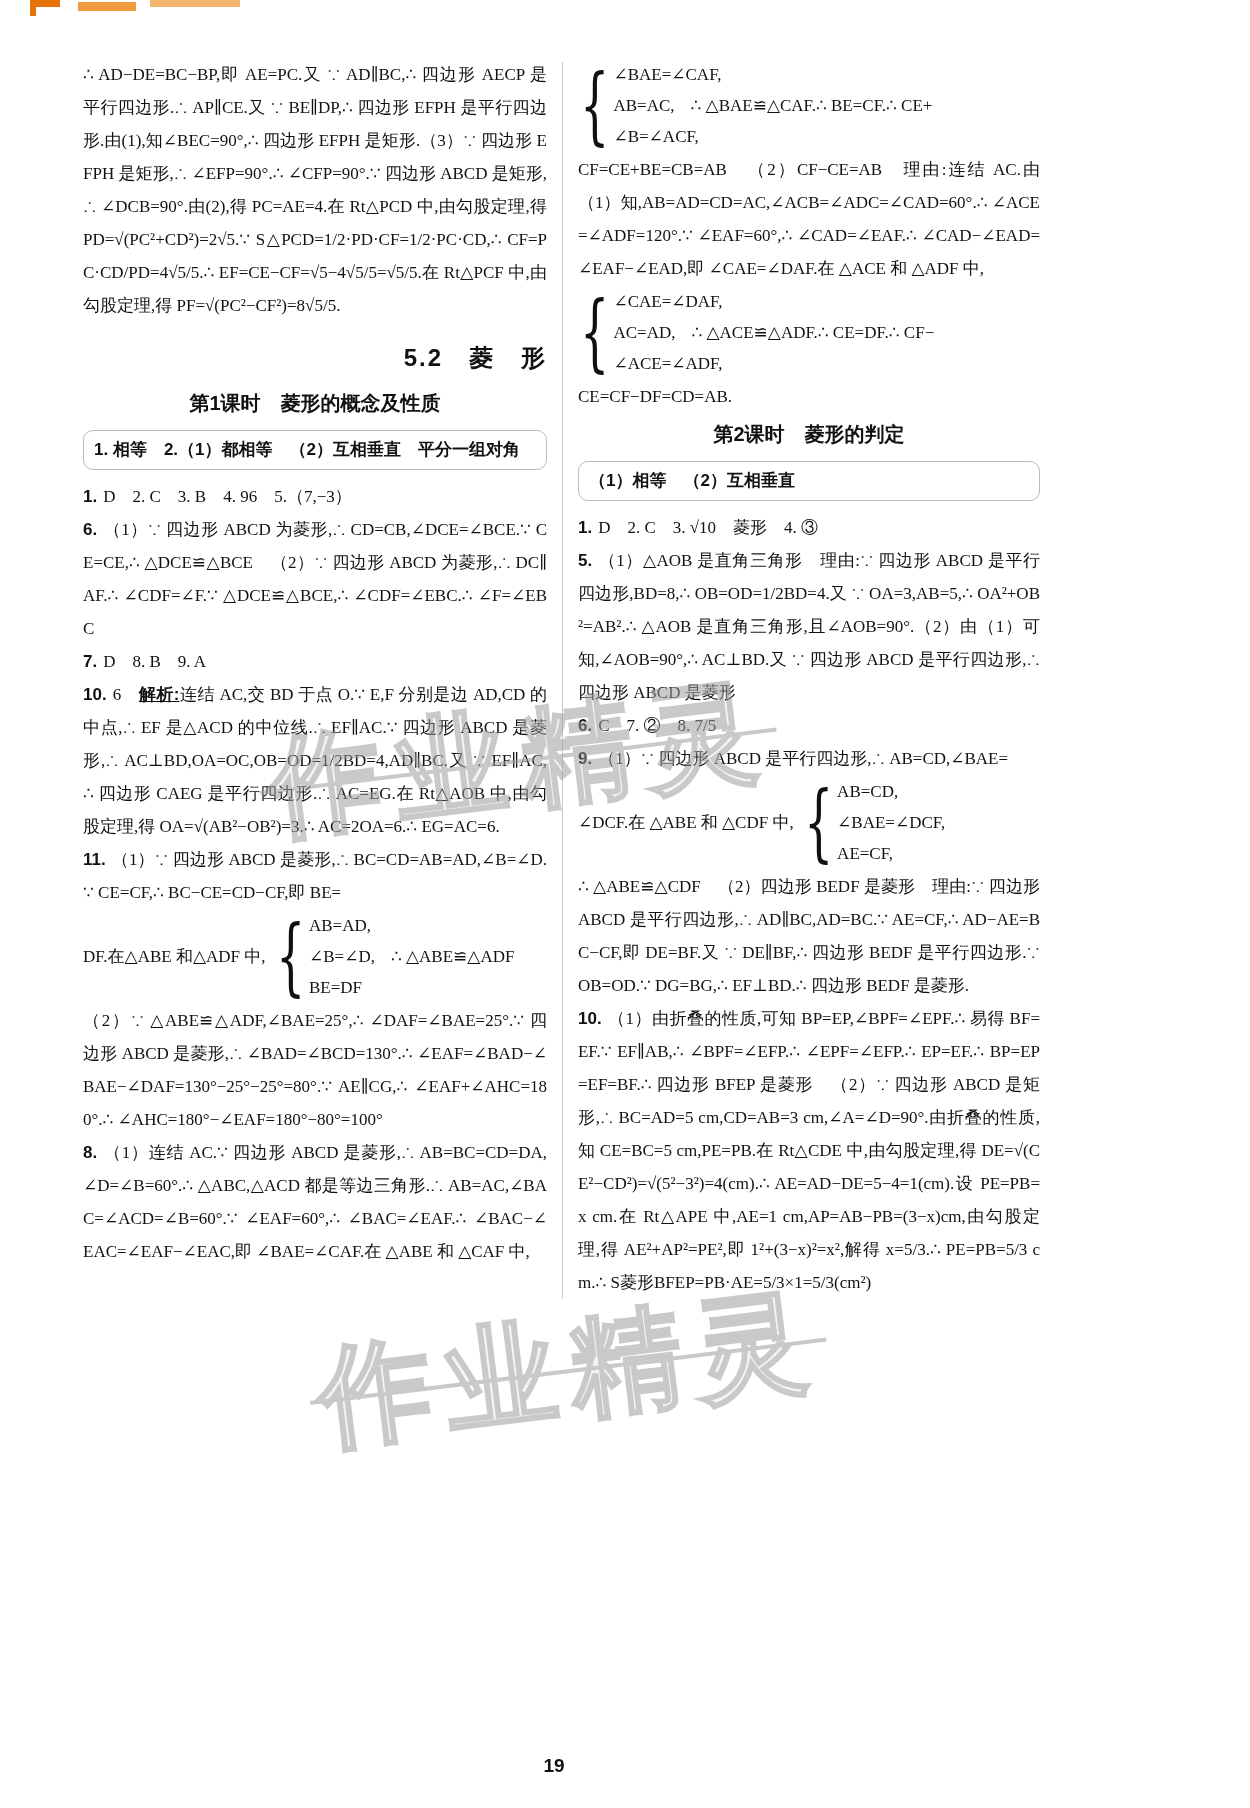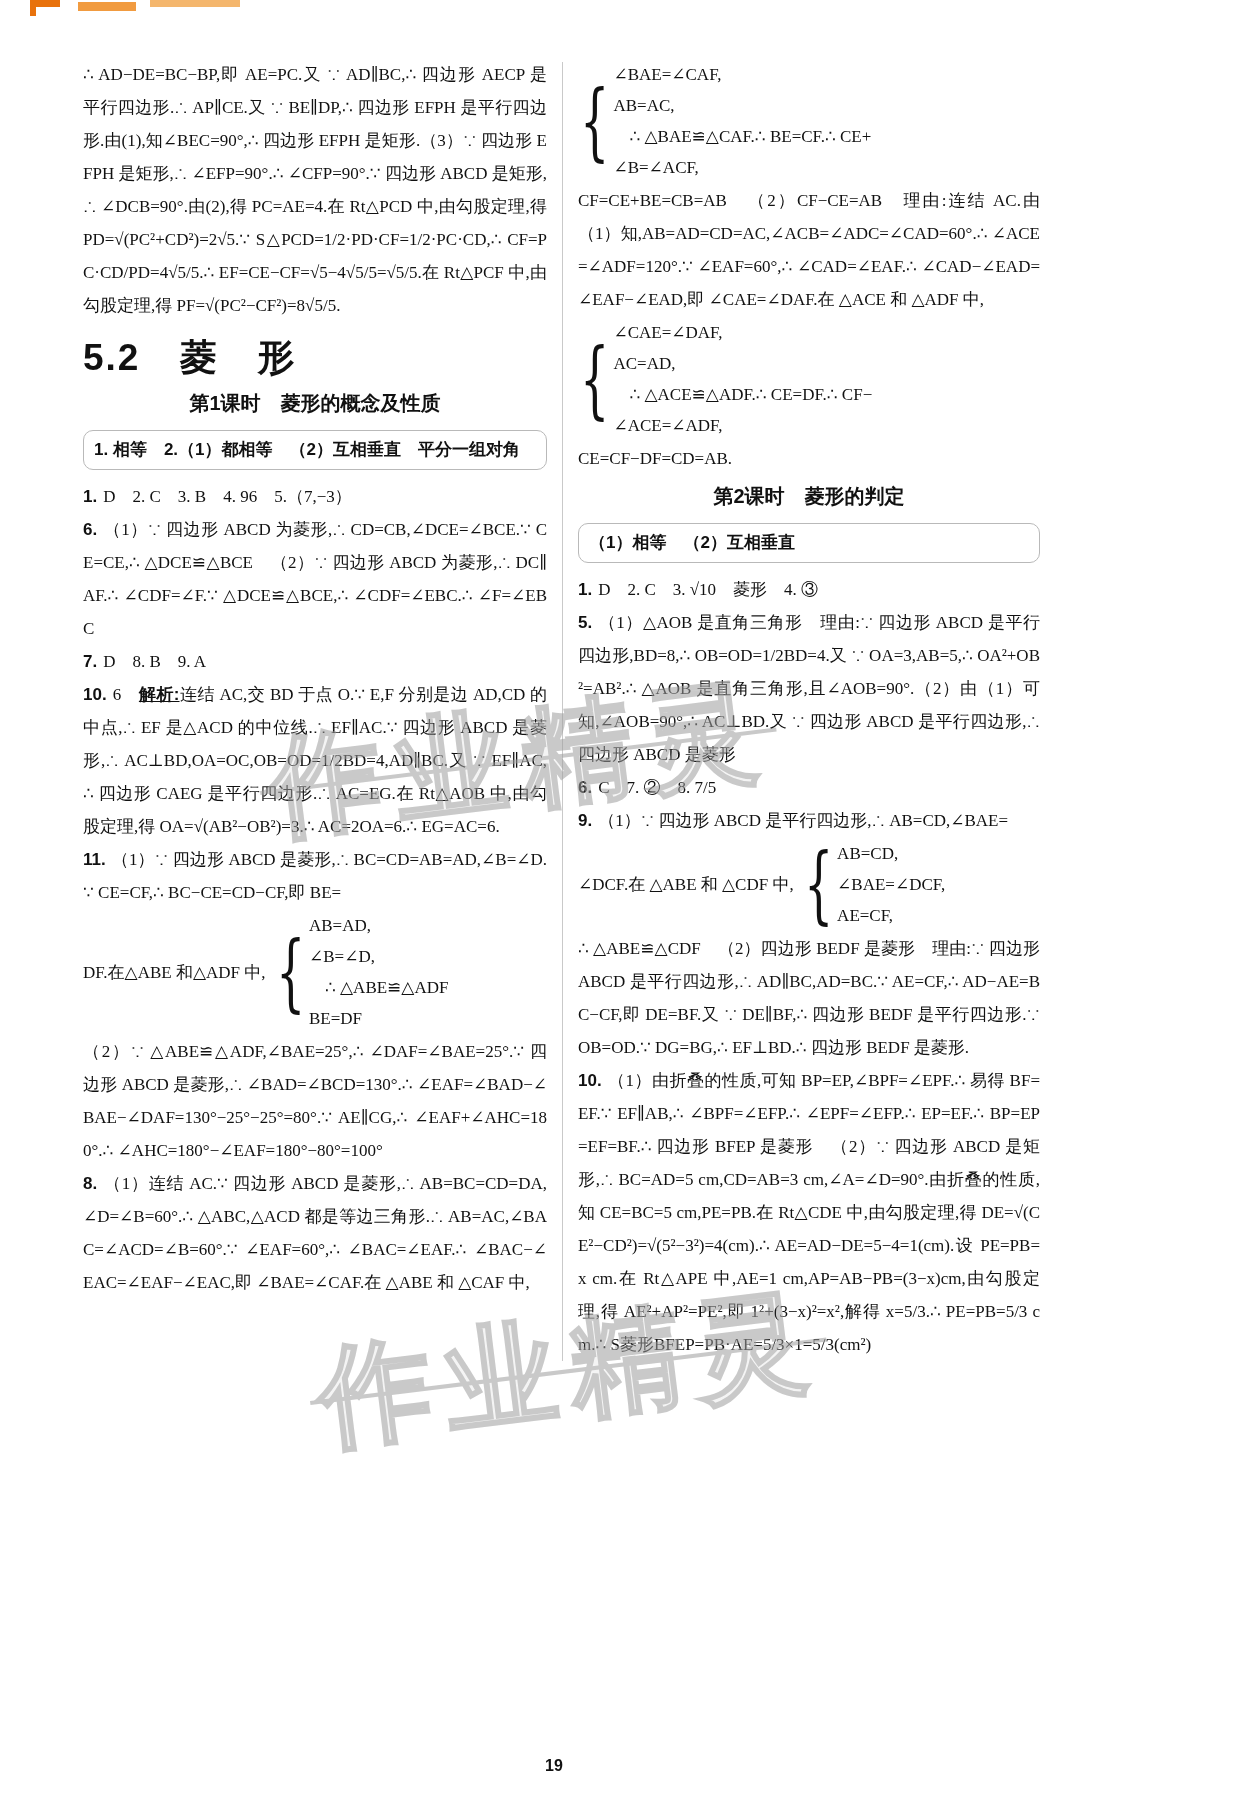--- a/index.html
+++ b/index.html
@@ -32,21 +32,21 @@
   .col { text-align: justify; }
   .col.left  { width: 470px; margin-left: 28px; }
   .col.right { width: 468px; }
   .divider { width: 1px; background: #c9c9c9; margin: 4px 15px 0 15px; align-self: stretch; }
   p.para { text-align: justify; word-break: break-all; margin: 0; }
   p.formula { margin: 4px 0 6px 0; }
   .num { font-weight: bold; font-family: "Liberation Sans", "DejaVu Sans", sans-serif; margin-right: 6px; }
   .lbl { font-weight: bold; font-family: "Liberation Sans", "DejaVu Sans", sans-serif; text-decoration: underline; }
   h1.section {
     font-family: "Liberation Sans", "DejaVu Sans", sans-serif;
-    font-size: 37px; font-weight: bold; text-align: left;
+    font-size: 24px; font-weight: bold; text-align: right;
     letter-spacing: 2px; margin: 16px 0 10px 0; line-height: 40px;
   }
   h2.lesson {
     font-family: "Liberation Sans", "DejaVu Sans", sans-serif;
     font-size: 20px; font-weight: bold; text-align: center;
     margin: 6px 0 12px 0; line-height: 30px;
   }
   .answer-box {
     border: 1.5px solid #b9b9b9;
     border-radius: 10px;
@@ -60,21 +60,21 @@
   .cases .lead { margin-right: 8px; white-space: nowrap; }
   .brace {
     font-family: "DejaVu Serif", serif;
     font-size: 84px; line-height: 93px; font-weight: 100;
     transform: scaleX(.55);
     margin: 0 -8px 0 -10px;
     color: #111;
   }
   .clines { display: inline-flex; flex-direction: column; }
   .cline { line-height: 31px; white-space: nowrap; }
-  .cline-row { display: flex; flex-direction: column; }
+  .cline-row { display: flex; }
   .tail { margin-left: 16px; white-space: nowrap; line-height: 31px; }
   .watermark {
     position: absolute;
     font-family: "Liberation Sans", "DejaVu Sans", sans-serif;
     font-size: 112px; font-weight: bold;
     letter-spacing: 14px;
     color: rgba(150,150,150,0.18);
     -webkit-text-stroke: 2.5px #9e9e9e;
     opacity: .55;
     pointer-events: none;
@@ -88,21 +88,21 @@
     height: 4px; background: #9e9e9e;
   }
   .wm1 { left: 268px; top: 742px; transform: rotate(-7deg); }
   .wm2 { left: 318px; top: 1352px; transform: rotate(-7deg); }
   .page-number {
     position: absolute;
     left: 0; bottom: 26px;
     width: 1090px;
     text-align: center;
     font-family: "Liberation Sans", "DejaVu Sans", sans-serif;
-    font-size: 16px; font-weight: 600; padding-left: 18px;
+    font-size: 19px; font-weight: 600; padding-left: 18px;
   }
 </style>
 </head>
 <body>
 
 <div class="page">
 
   <div class="deco-corner"></div>
   <div class="deco-bar1"></div>
   <div class="deco-bar2"></div>

